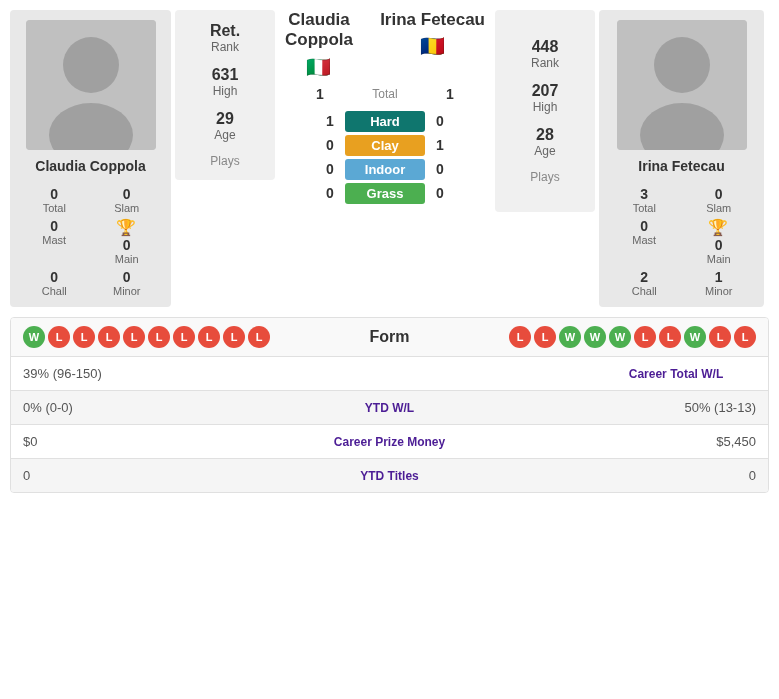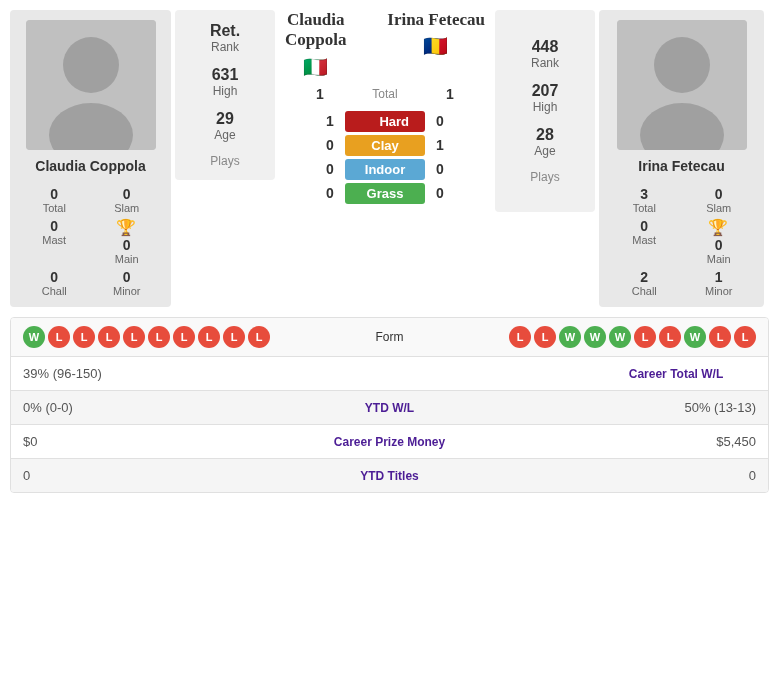--- a/index.html
+++ b/index.html
@@ -15,45 +15,45 @@
     .player-stats { display: grid; grid-template-columns: 1fr 1fr; gap: 4px; width: 100%; text-align: center; margin-top: 4px; }
     .stat-item { display: flex; flex-direction: column; align-items: center; }
     .stat-value { font-size: 14px; font-weight: bold; }
     .stat-label { font-size: 11px; color: #666; }
 
     .trophy-icon { color: #FFD700; font-size: 16px; display: flex; align-items: center; justify-content: center; }
     .middle-stat { margin-bottom: 12px; }
     .middle-stat .val { font-size: 16px; font-weight: bold; }
     .middle-stat .lbl { font-size: 12px; color: #666; }
     .surface-badge { padding: 3px 16px; border-radius: 3px; color: white; font-size: 13px; font-weight: bold; min-width: 80px; text-align: center; }
-    .badge-hard { background: #b91c1c; text-align: right; }
+    .badge-hard { background: #0f766e; }
     .badge-clay { background: #E8A020; }
     .badge-indoor { background: #5BA8D4; }
     .badge-grass { background: #4CAF50; }
 
     
     .top-area { display: flex; width: 100%; gap: 0; }
 
     .center-area { display: flex; flex-direction: column; align-items: center; min-width: 220px; }
 
     .left-name { text-align: center; padding: 0 10px; }
     .right-name { text-align: center; padding: 0 10px; }
-    .big-name { font-size: 17px; font-weight: bold; line-height: 1.2; font-family: Liberation Serif, serif; }
+    .big-name { font-size: 17px; font-weight: bold; line-height: 1.2; }
     .flag-img { font-size: 20px; margin-top: 4px; display: block; }
 
     .score-row { display: flex; align-items: center; justify-content: center; margin: 3px 0; }
     .score-num { width: 30px; text-align: center; font-weight: bold; font-size: 14px; }
 
     
     .bottom-section { margin-top: 10px; border: 1px solid #e0e0e0; border-radius: 4px; overflow: hidden; }
 
     .form-row { display: flex; align-items: center; padding: 8px 12px; background: #f9f9f9; border-bottom: 1px solid #e0e0e0; }
     .form-badges-left { display: flex; gap: 3px; flex: 1; }
     .form-badges-right { display: flex; gap: 3px; flex: 1; justify-content: flex-end; }
-    .form-label { min-width: 100px; text-align: center; font-weight: normal; font-size: 12px; }
+    .form-label { min-width: 100px; text-align: center; font-weight: bold; font-size: 16px; }
     .form-badge { width: 22px; height: 22px; border-radius: 50%; display: flex; align-items: center; justify-content: center; color: white; font-weight: bold; font-size: 11px; }
     .form-w { background: #4CAF50; }
     .form-l { background: #e74c3c; }
 
     .stat-row { display: flex; align-items: center; padding: 9px 12px; border-bottom: 1px solid #e0e0e0; }
     .stat-row:last-child { border-bottom: none; }
     .stat-row-left { flex: 1; text-align: left; color: #555; }
     .stat-row-center { min-width: 160px; text-align: center; font-weight: bold; font-size: 12px; color: #4c1d95; }
     .stat-row-right { flex: 1; text-align: right; color: #555; }
     .stat-row.alt { background: #f5f5f5; }

